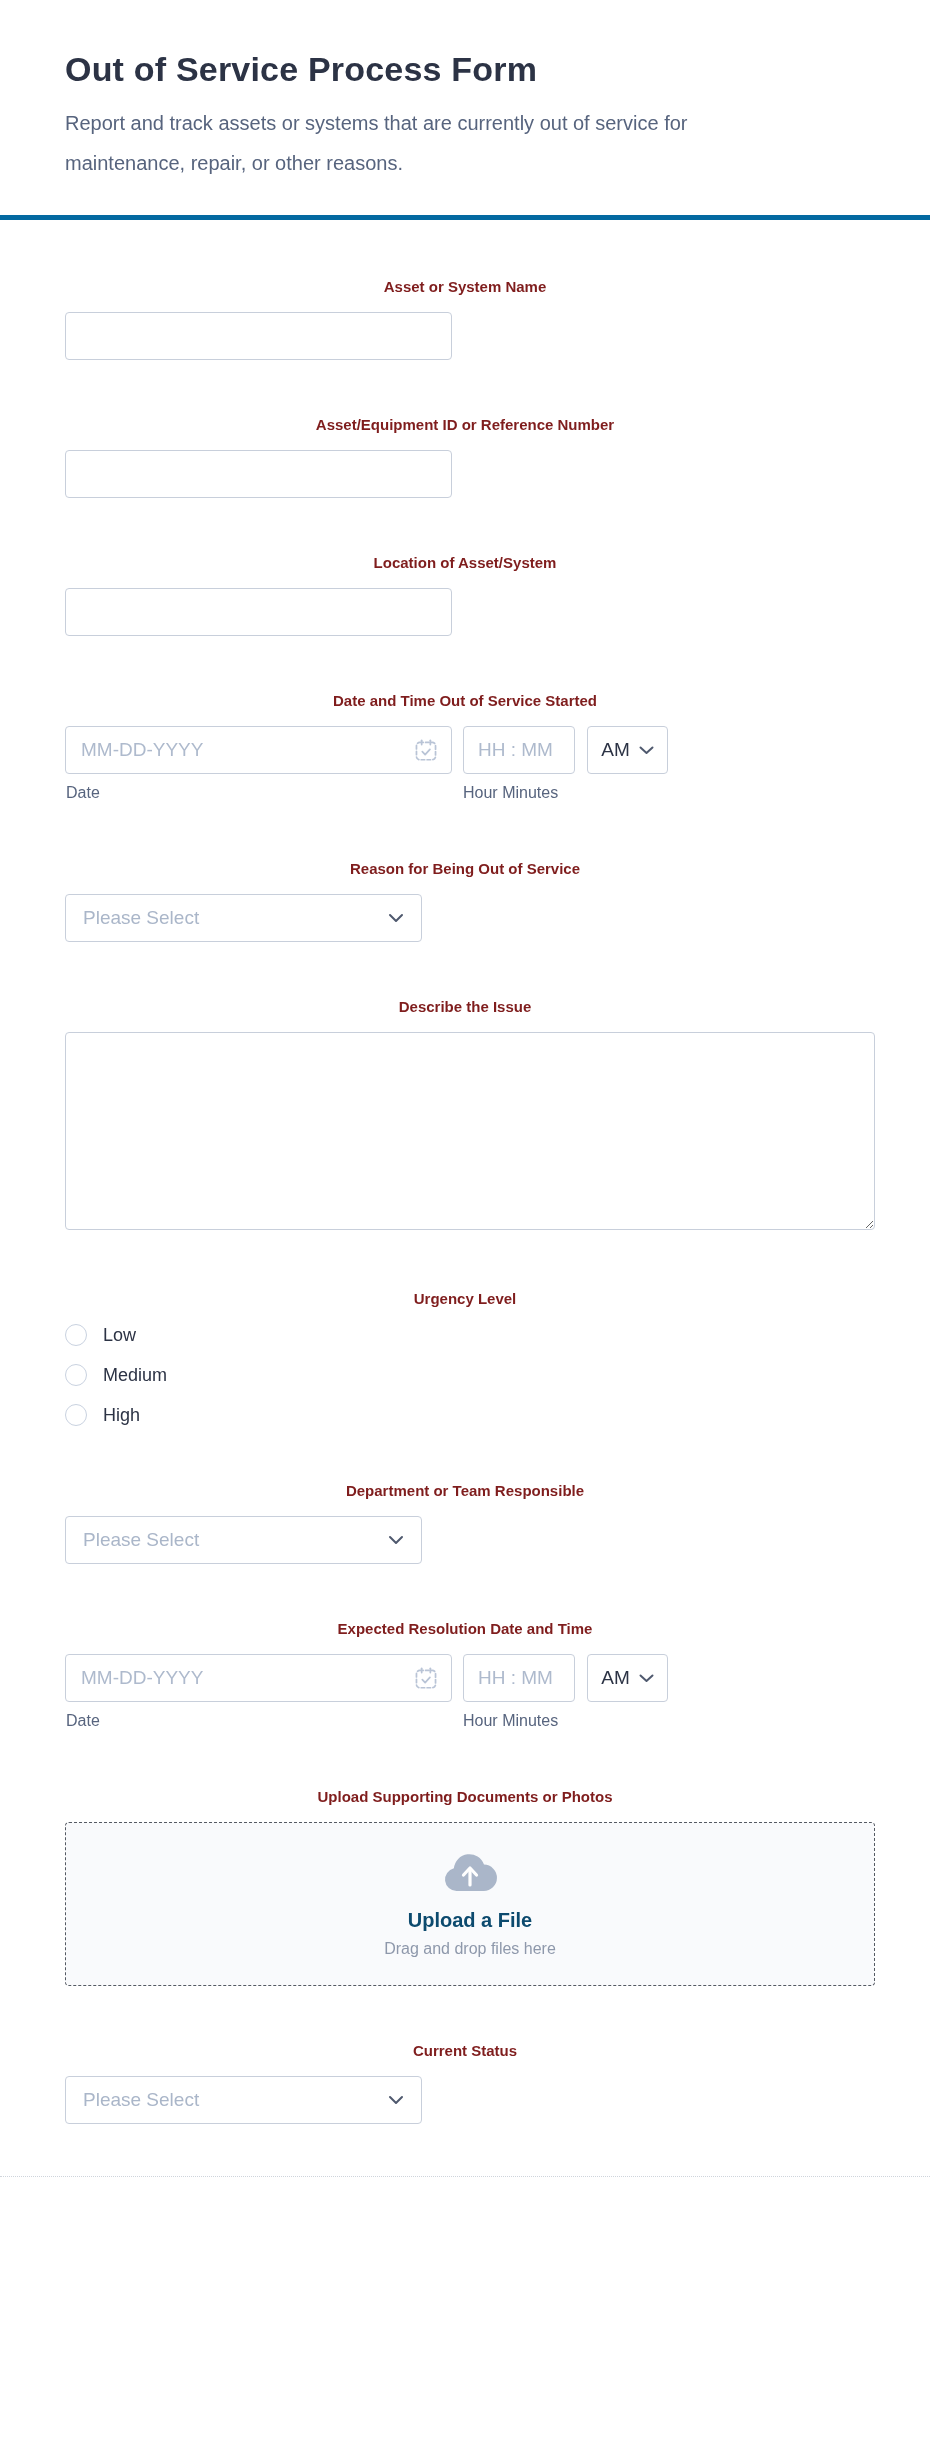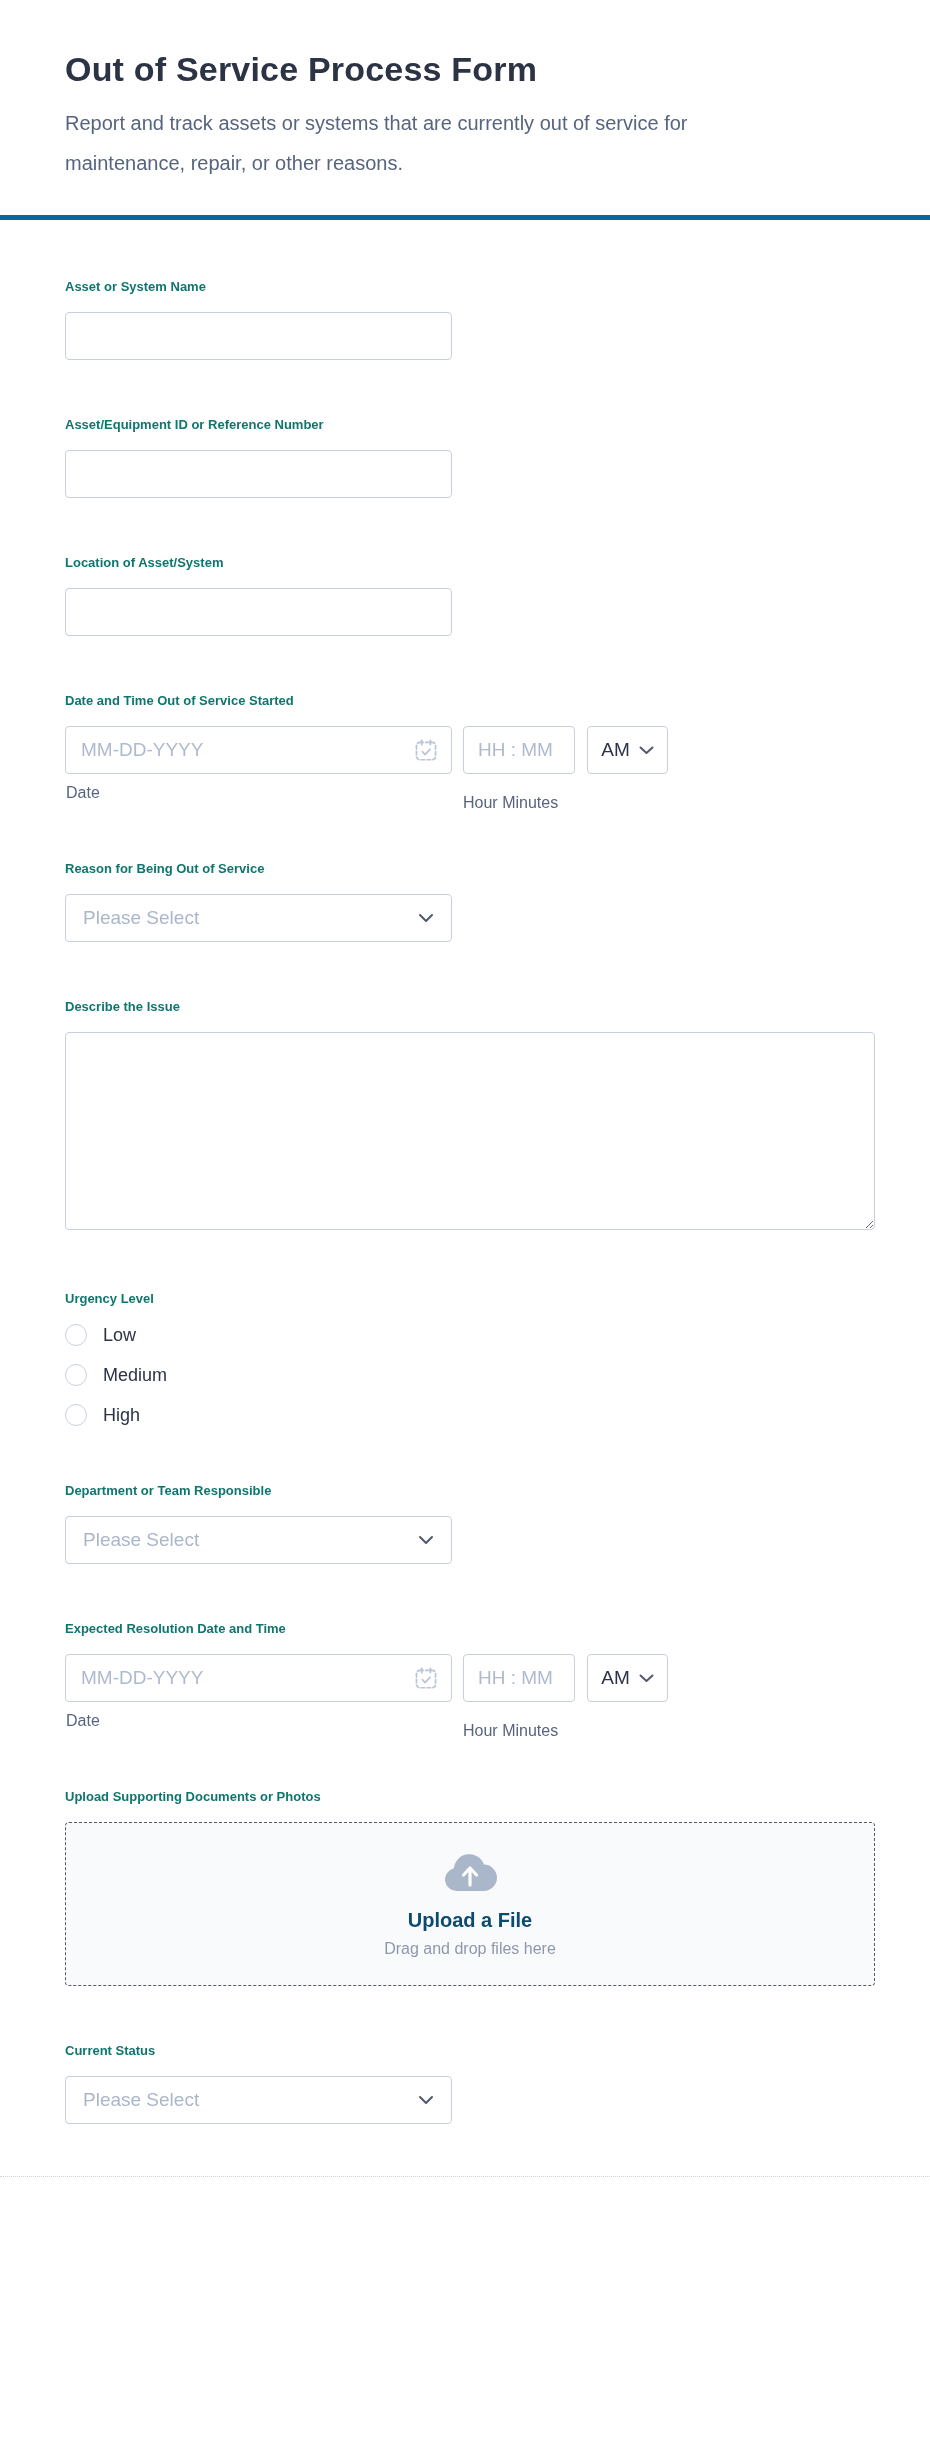--- a/index.html
+++ b/index.html
@@ -8,43 +8,43 @@
     height:2456px; overflow:hidden; position:relative;
     font-family:"Liberation Sans", sans-serif; color:#2c3345;
   }
   
   .header { height:220px; padding:50px 65px 0; border-bottom:5px solid #0369a1; }
   .form-title { font-size:34px; font-weight:bold; color:#2c3345; letter-spacing:.2px; }
   .form-subtitle { margin-top:14px; width:690px; font-size:20px; line-height:40px; color:#57647e; }
   
   .form-body { padding:54px 65px 0; }
   .field { margin-bottom:52px; }
-  .field-label { font-size:13px; font-weight:600; color:#0f766e; margin-bottom:12px; line-height:26px; }
+  .field-label { font-size:15px; font-weight:600; color:#7f1d1d; margin-bottom:12px; line-height:26px;text-align:center; }
   .text-input, .select-box, .time-input, .ampm-box {
     height:48px; border:1px solid #c8cfdb; border-radius:4px; background:#fff;
     font-family:"Liberation Sans", sans-serif; font-size:19px; color:#2c3345;
   }
   .text-input { width:387px; padding:0 15px; outline:none; }
   .text-input::placeholder, .time-input::placeholder, textarea::placeholder { color:#aebacd; opacity:1; }
   .wide { width:810px !important; }
   textarea.text-input { height:198px; padding:12px 15px; resize:both; }
   
   .dt-row { display:flex; align-items:center; }
   .date-wrap { position:relative; width:387px; }
   .date-wrap .text-input { width:387px; padding-right:48px; }
   .cal-icon { position:absolute; right:13px; top:11px; pointer-events:auto; }
   .time-input { width:112px; margin-left:11px; padding:0 14px; outline:none; }
   .ampm-box { width:81px; margin-left:12px; display:flex; align-items:center; justify-content:center; gap:9px; cursor:pointer; }
   .ampm-box span { font-size:19px; color:#2c3345; }
   .dt-subrow { position:relative; height:20px; margin-top:10px; }
   .sublabel { font-size:16px; color:#57647e; }
   .sub-date { position:absolute; left:1px; top:0; }
-  .sub-time { position:absolute; left:398px; top:10px; }
-  
-  .select-box { width:387px; display:flex; align-items:center; justify-content:space-between; padding:0 17px; cursor:pointer; }
+  .sub-time { position:absolute; left:398px; top:0; }
+  
+  .select-box { width:357px; display:flex; align-items:center; justify-content:space-between; padding:0 17px; cursor:pointer; }
   .select-placeholder { font-size:19px; color:#aab6c9; }
   
   .radio-row { display:flex; align-items:center; gap:16px; margin-bottom:18px; height:22px; cursor:pointer; }
   .radio-row:last-child { margin-bottom:0; }
   .radio-circle { width:22px; height:22px; border:1px solid #c9d2e0; border-radius:50%; background:#fff; flex:0 0 auto; }
   .radio-label { font-size:18px; color:#2c3345; }
   .urgency .field-label { margin-bottom:12px; }
   
   .name-row { display:flex; gap:32px; width:810px; }
   .name-col { flex:1 1 0; }

